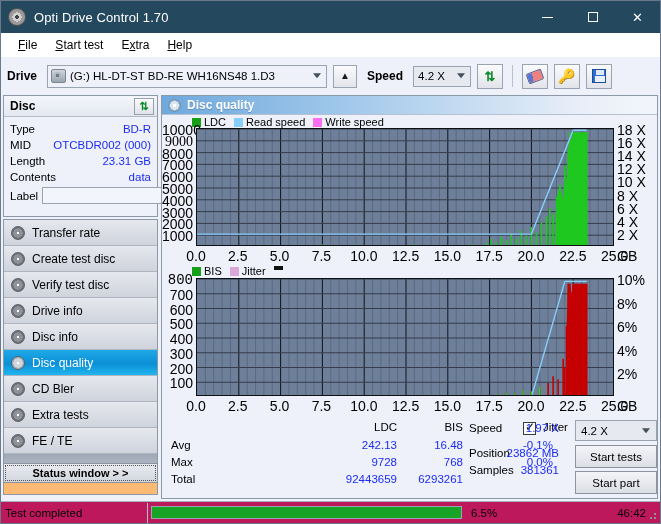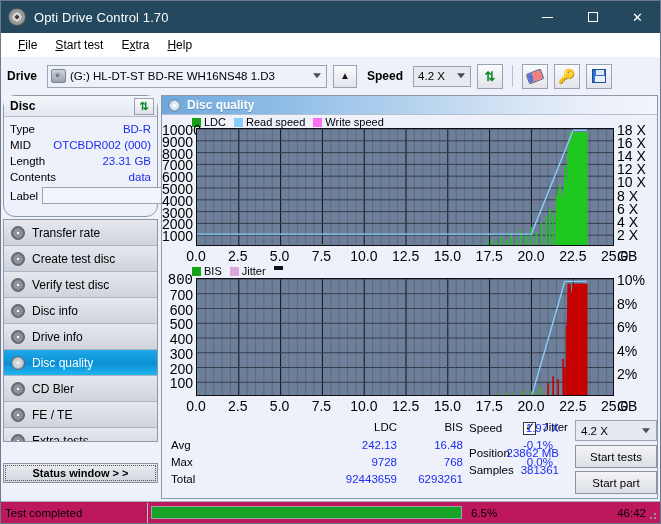--- a/index.html
+++ b/index.html
@@ -126,21 +126,21 @@
   }
   .icon-save::before{content:'';position:absolute;left:3px;top:0;width:8px;height:5px;background:#dfe8f7;}
   .icon-save::after{content:'';position:absolute;left:2px;bottom:0;width:10px;height:6px;background:#eaf1fb;}
 
   
   #body { position:absolute; top:94px; left:0; right:0; bottom:24px; }
 
   
   #left { position:absolute; left:2px; top:0; width:155px; bottom:0; }
   .panel-border { border:1px solid #8d99a6; background:#eef0fa; }
-  #disc-box { position:absolute; left:0; top:0; width:155px; height:122px;border-radius:12px; }
+  #disc-box { position:absolute; left:0; top:0; width:155px; height:122px; }
   #disc-head {
     height:21px; display:flex;align-items:center;justify-content:space-between;
     padding:0 3px 0 6px;
     background: linear-gradient(#f4f6fb,#e3e7f1);
     border-bottom:1px solid #b4bcc8;
   }
   #disc-head .t { font-size:12px;font-weight:bold;color:#000; }
   .mini-btn { width:20px;height:17px;background:linear-gradient(#fbfbfc,#dfe2e9);border:1px solid #98a2ae;
               display:flex;align-items:center;justify-content:center;}
   .disc-rows { padding:4px 6px 0 6px; font-size:11.5px; }
@@ -152,21 +152,21 @@
     flex:1; height:17px; background:#f3f5fc; border:1px solid #9aa4b0;
   }
   .disc-mini {
     width:17px;height:15px;background:linear-gradient(#fbfbfc,#dfe2e9);border:1px solid #98a2ae;
     display:flex;align-items:center;justify-content:center;
   }
   .cd-dot{width:11px;height:11px;border-radius:50%;
     background:radial-gradient(circle,#fff 0 18%, #e3e46a 19% 62%, #b6b84c 63% 100%);
     border:1px solid #8f9140;}
 
-  #navlist { position:absolute; left:0; top:124px; width:155px; height:223px; border:1px solid #8d99a6; background:#be185d; overflow:hidden;}
+  #navlist { position:absolute; left:0; top:124px; width:155px; height:276px; border:1px solid #8d99a6; background:#fdba74; overflow:hidden;}
   .nav-item {
     height:26px; display:flex; align-items:center; gap:7px;
     padding-left:7px;
     font-size:12px; color:#000;
     background: linear-gradient(#e6e8ee,#cfd3dc);
     border-bottom:1px solid #aeb5c0;
   }
   .nav-item.sel {
     background: linear-gradient(#1fa9e8,#0b8fd6 55%, #22b5ef);
     color:#fff;
@@ -363,41 +363,41 @@
         <div class="nav-item">
           <span class="nav-icon"></span>
           <span>Create test disc</span>
         </div>
         <div class="nav-item">
           <span class="nav-icon"></span>
           <span>Verify test disc</span>
         </div>
         <div class="nav-item">
           <span class="nav-icon"></span>
-          <span>Disc info</span>
+          <span>Drive info</span>
         </div>
         <div class="nav-item">
           <span class="nav-icon"></span>
-          <span>Drive info</span>
+          <span>Disc info</span>
         </div>
         <div class="nav-item sel">
           <span class="nav-icon"></span>
           <span>Disc quality</span>
         </div>
         <div class="nav-item">
           <span class="nav-icon"></span>
           <span>CD Bler</span>
         </div>
         <div class="nav-item">
           <span class="nav-icon"></span>
-          <span>FE / TE</span>
+          <span>Extra tests</span>
         </div>
         <div class="nav-item">
           <span class="nav-icon"></span>
-          <span>Extra tests</span>
+          <span>FE / TE</span>
         </div>
         <div id="nav-filler"></div>
       </div>
 
       <div id="status-window-btn">Status window &gt; &gt;</div>
     </div>
 
     <div id="main">
       <div id="main-head">
         <span class="mh-icon"></span>
@@ -417,21 +417,21 @@
 
         <div id="ldc-yticks">
             <div class="ytick" style="left: 0px; width: 31px; top: 113.2px;">1000</div>
             <div class="ytick" style="left: 0px; width: 31px; top: 101.4px;">2000</div>
             <div class="ytick" style="left: 0px; width: 31px; top: 89.6px;">3000</div>
             <div class="ytick" style="left: 0px; width: 31px; top: 77.8px;">4000</div>
             <div class="ytick" style="left: 0px; width: 31px; top: 66px;">5000</div>
             <div class="ytick" style="left: 0px; width: 31px; top: 54.2px;">6000</div>
             <div class="ytick" style="left: 0px; width: 31px; top: 42.4px;">7000</div>
             <div class="ytick" style="left: 0px; width: 31px; top: 30.6px;">8000</div>
-            <div class="ytick" style="left: 0px; width: 31px; top: 18.8px;">9000</div>
+            <div class="ytick" style="left: 0px; width: 31px; top: 18.8px; font-family: Liberation Serif, serif;">9000</div>
             <div class="ytick" style="left: 0px; width: 31px; top: 7px;">10000</div>
           </div>
         <div id="ldc-y2ticks">
             <div class="ytick" style="left: 455px; text-align: left; top: 111.889px;">2 X</div>
             <div class="ytick" style="left: 455px; text-align: left; top: 98.7778px;">4 X</div>
             <div class="ytick" style="left: 455px; text-align: left; top: 85.6667px;">6 X</div>
             <div class="ytick" style="left: 455px; text-align: left; top: 72.5556px;">8 X</div>
             <div class="ytick" style="left: 455px; text-align: left; top: 59.4444px;">10 X</div>
             <div class="ytick" style="left: 455px; text-align: left; top: 46.3333px;">12 X</div>
             <div class="ytick" style="left: 455px; text-align: left; top: 33.2222px;">14 X</div>

